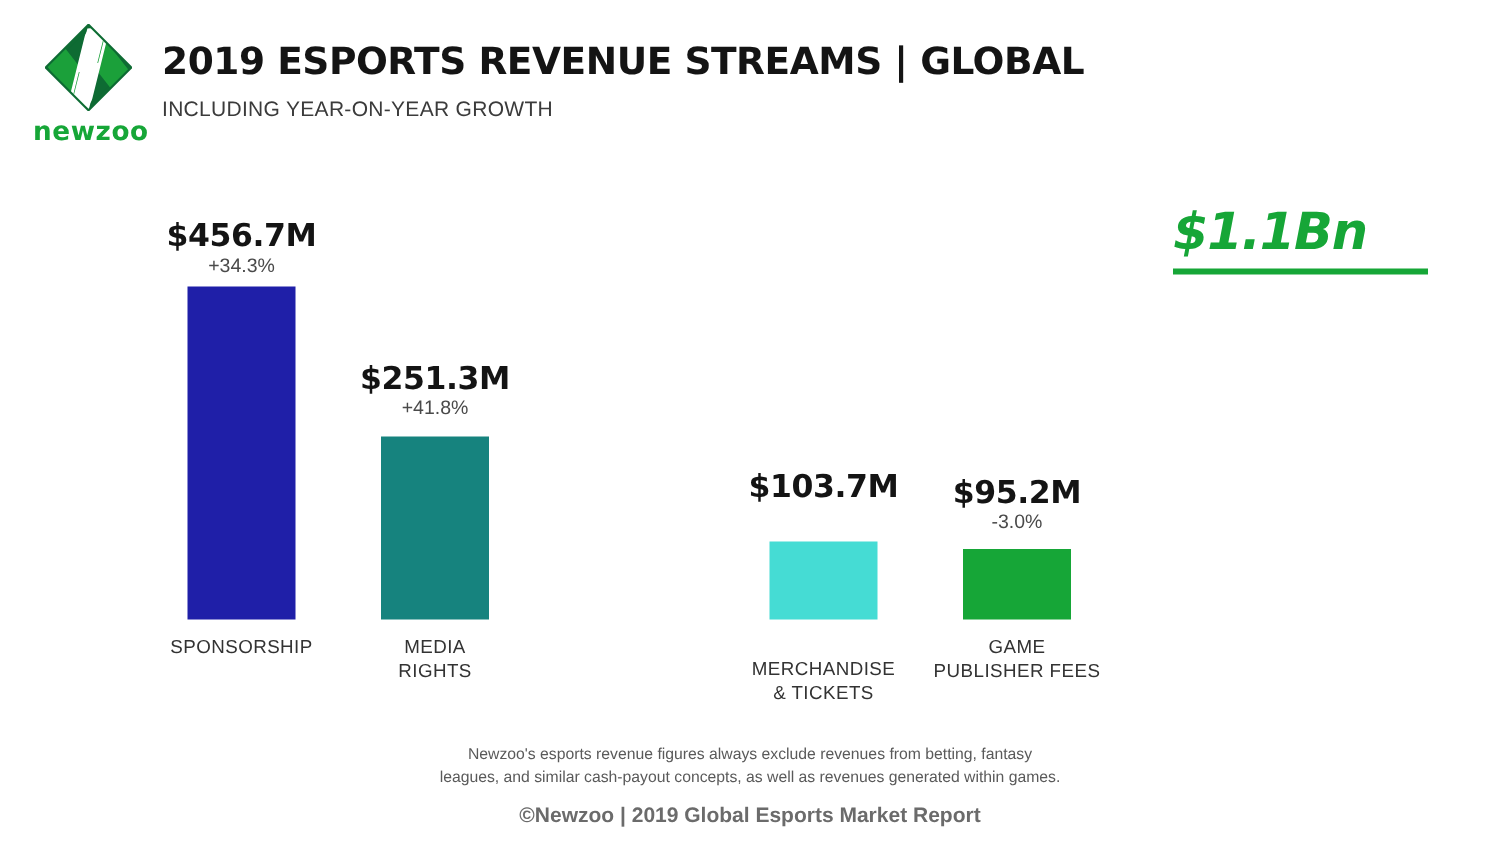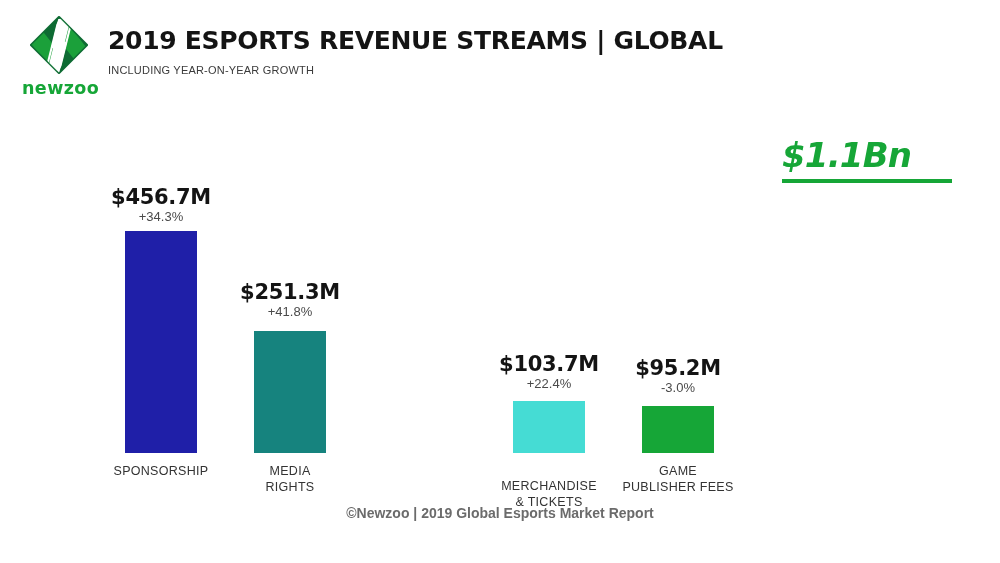--- a/index.html
+++ b/index.html
@@ -59,35 +59,34 @@
     font-size: 25px;
     font-weight: bold;
     letter-spacing: -0.3px;
     color: #141414;
     line-height: 34px;
     white-space: nowrap;
     font-family: "DejaVu Sans", sans-serif;
   }
   #subtitle {
     margin-top: 6px;
-    font-size: 11px;
+    font-size: 14px;
     font-weight: 400;
     letter-spacing: 0.2px;
     color: #3b3b3b;
     white-space: nowrap;
   }
 
   
   #chart {
     position: absolute;
     left: 0;
     top: 0;
     width: 760px;
     height: 470px;
-    margin-top: 40px;
   }
   .bar-group {
     position: absolute;
     bottom: 0;
   }
   .bar-value {
     position: absolute;
     width: 200px;
     left: 50%;
     margin-left: -100px;
@@ -229,21 +228,20 @@
     <div class="bar-value" style="top:240px;">$251.3M</div>
     <div class="bar-growth" style="top:264px;">+41.8%</div>
     <div class="bar-rect" style="left:64px; top:291px; width:72px; height:122px; background:#16837E;"></div>
     <div class="bar-label" style="top:423px;">MEDIA
 RIGHTS</div>
   </div>
 
 
   <div class="bar-group" style="left:449px; width:200px; height:470px;">
     <div class="bar-value" style="top:312px;">$103.7M</div>
-    <div class="bar-growth" style="top:336px;">+22.4%</div>
     <div class="bar-rect" style="left:64px; top:361px; width:72px; height:52px; background:#45DCD4;"></div>
     <div class="bar-label" style="top:438px;">MERCHANDISE
 &amp; TICKETS</div>
   </div>
 
   <div class="bar-group" style="left:578px; width:200px; height:470px;">
     <div class="bar-value" style="top:316px;">$95.2M</div>
     <div class="bar-growth" style="top:340px;">-3.0%</div>
     <div class="bar-rect" style="left:64px; top:366px; width:72px; height:47px; background:#16A637;"></div>
     <div class="bar-label" style="top:423px;">GAME
@@ -251,14 +249,16 @@
   </div>
 
 </div>
 
 <div id="total-panel">
   <div id="total-value">$1.1Bn</div>
   <div id="total-rule"></div>
 </div>
 
 <div id="footer">
+  <div id="footer-note">Newzoo's esports revenue figures always exclude revenues from betting, fantasy
+leagues, and similar cash-payout concepts, as well as revenues generated within games.</div>
   <div id="footer-credit">©Newzoo | 2019 Global Esports Market Report</div>
 </div>
 
 </body></html>

